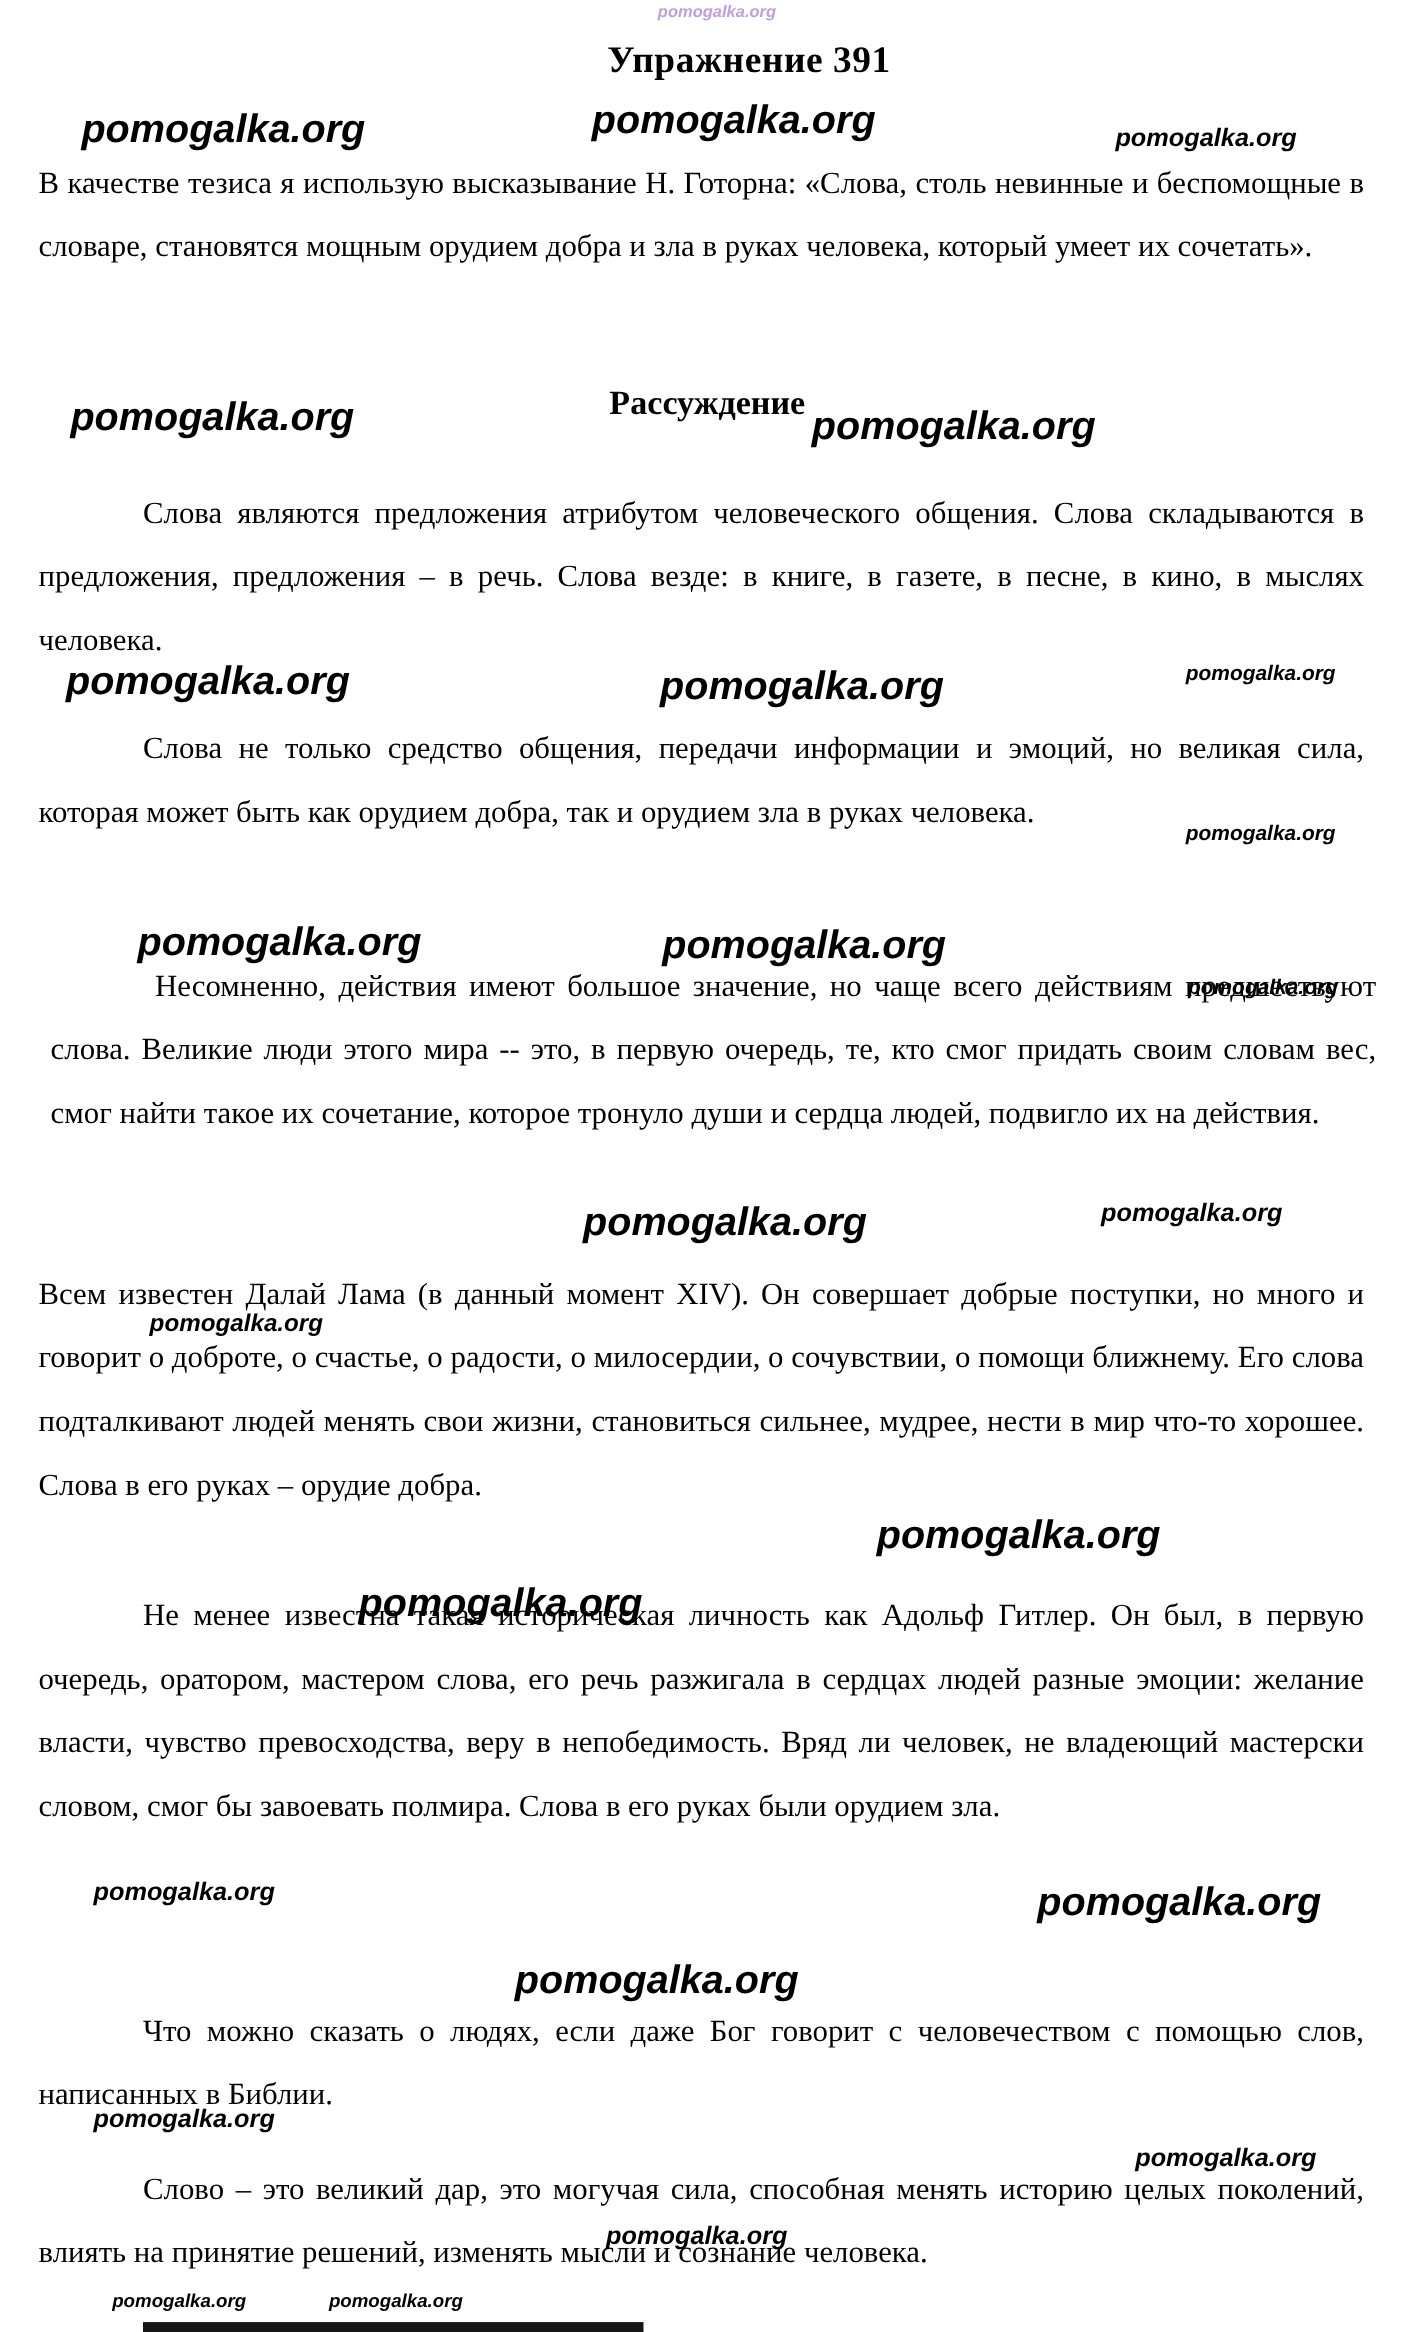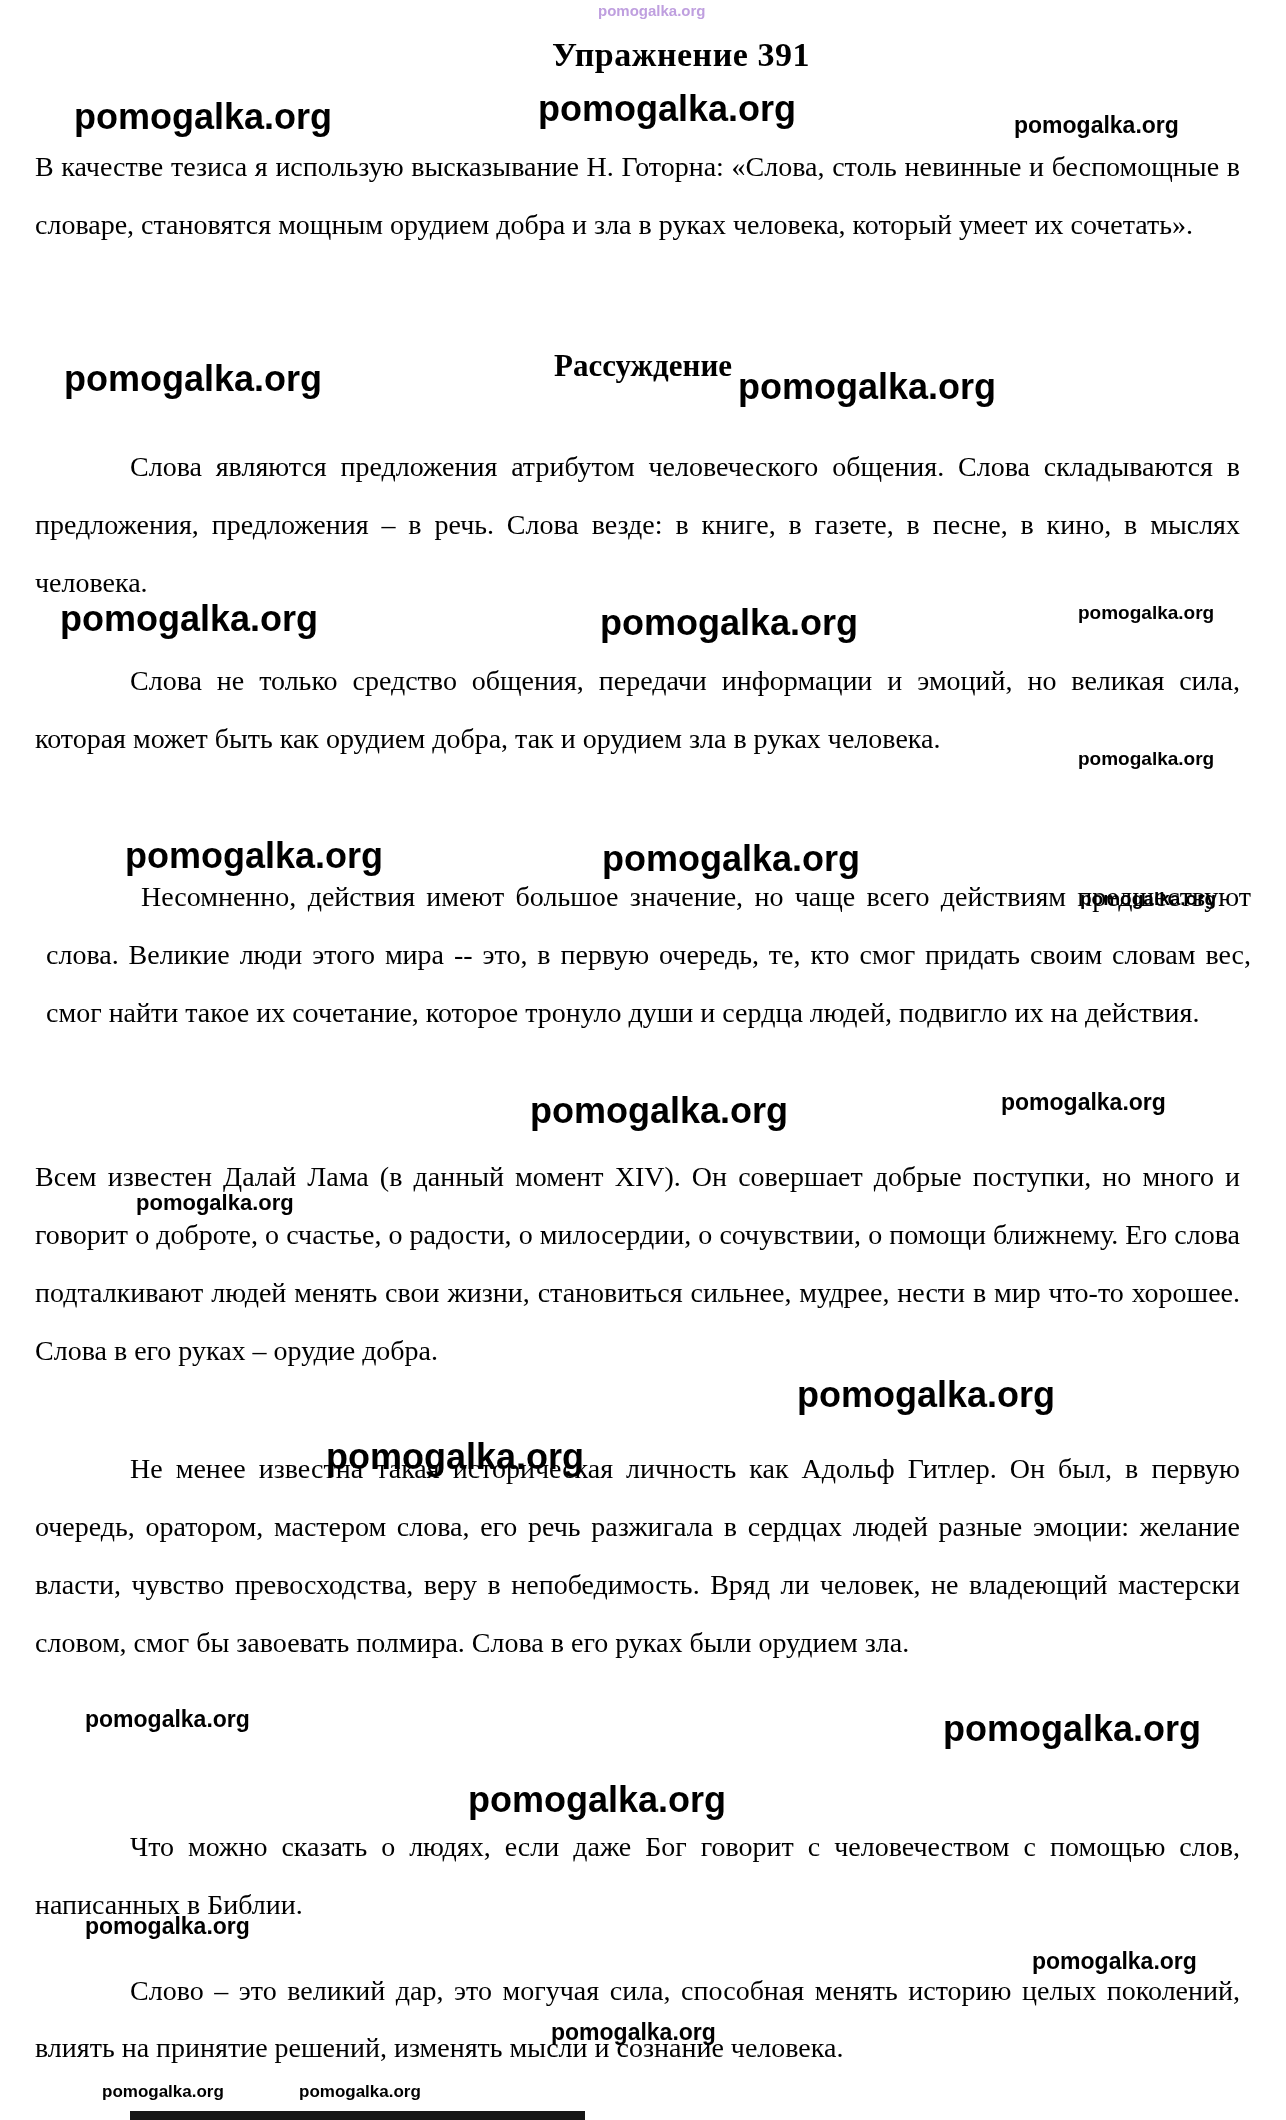--- a/index.html
+++ b/index.html
@@ -54,20 +54,21 @@
   .p4 { top: 868px; margin-left: 11px; }
   .p5 { top: 1148px; }
   .p6 { top: 1440px; }
   .p7 { top: 1818px; }
   .p8 { top: 1962px; line-height: 57px; }
   .wm-layer {
     position: absolute;
     inset: 0;
     z-index: 2;
     pointer-events: none;
+    font-style: italic;
   }
   .wm {
     position: absolute;
     font-family: "Liberation Sans", sans-serif;
     font-weight: 700;
     color: #000000;
     white-space: nowrap;
   }
   .bottom-bar {
     position: absolute;

